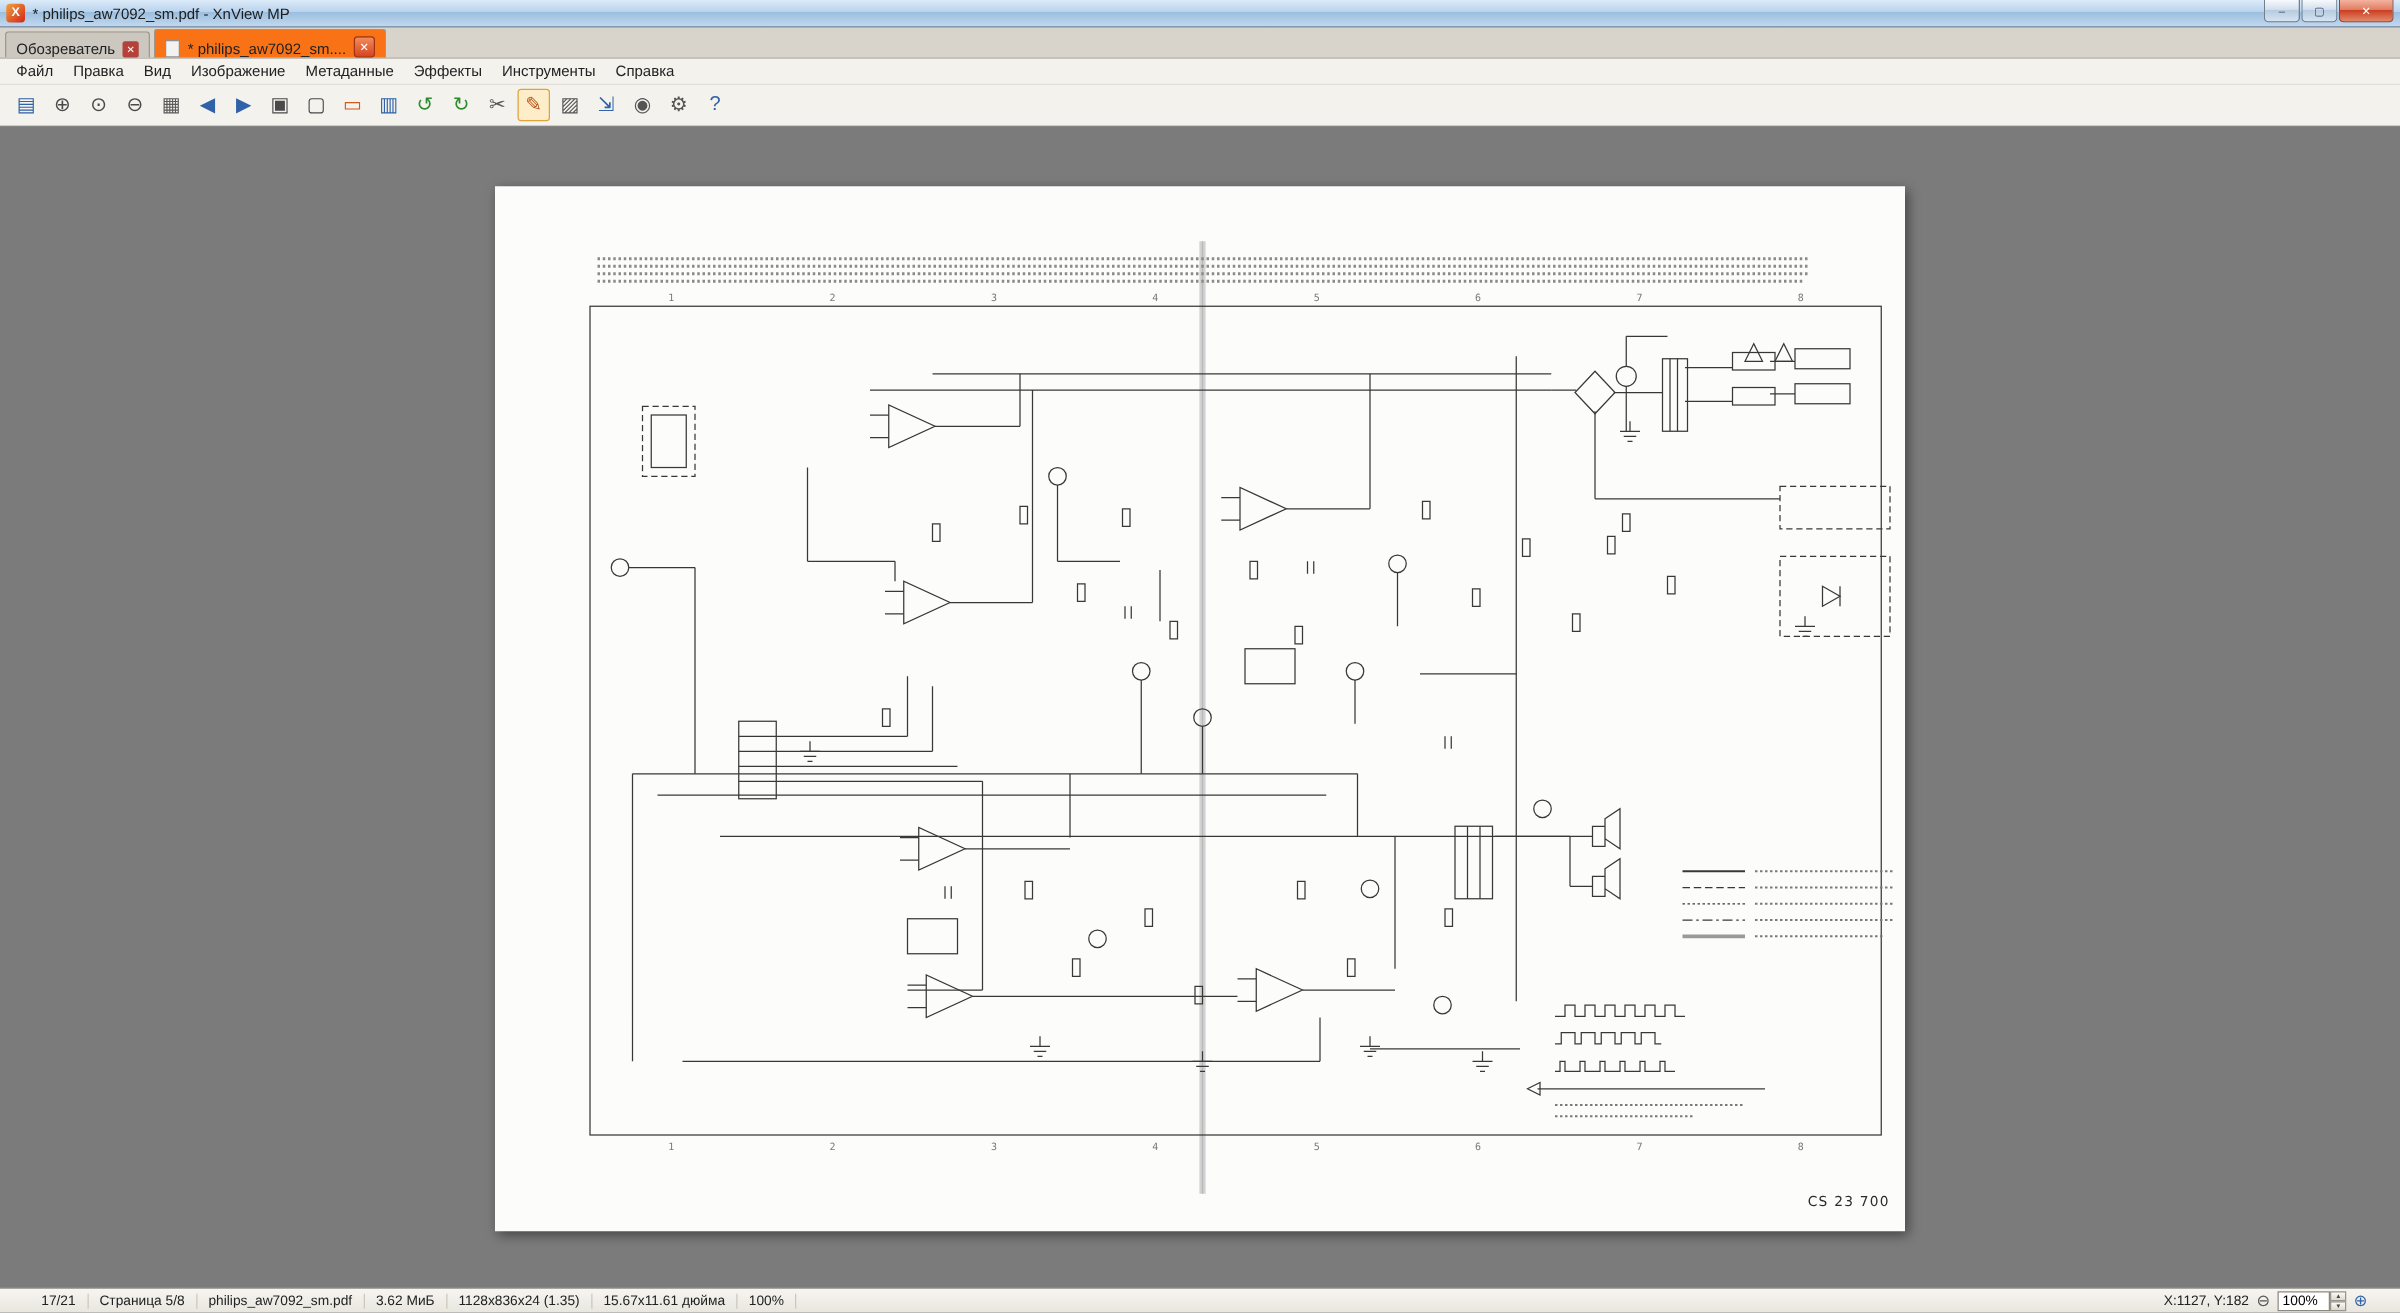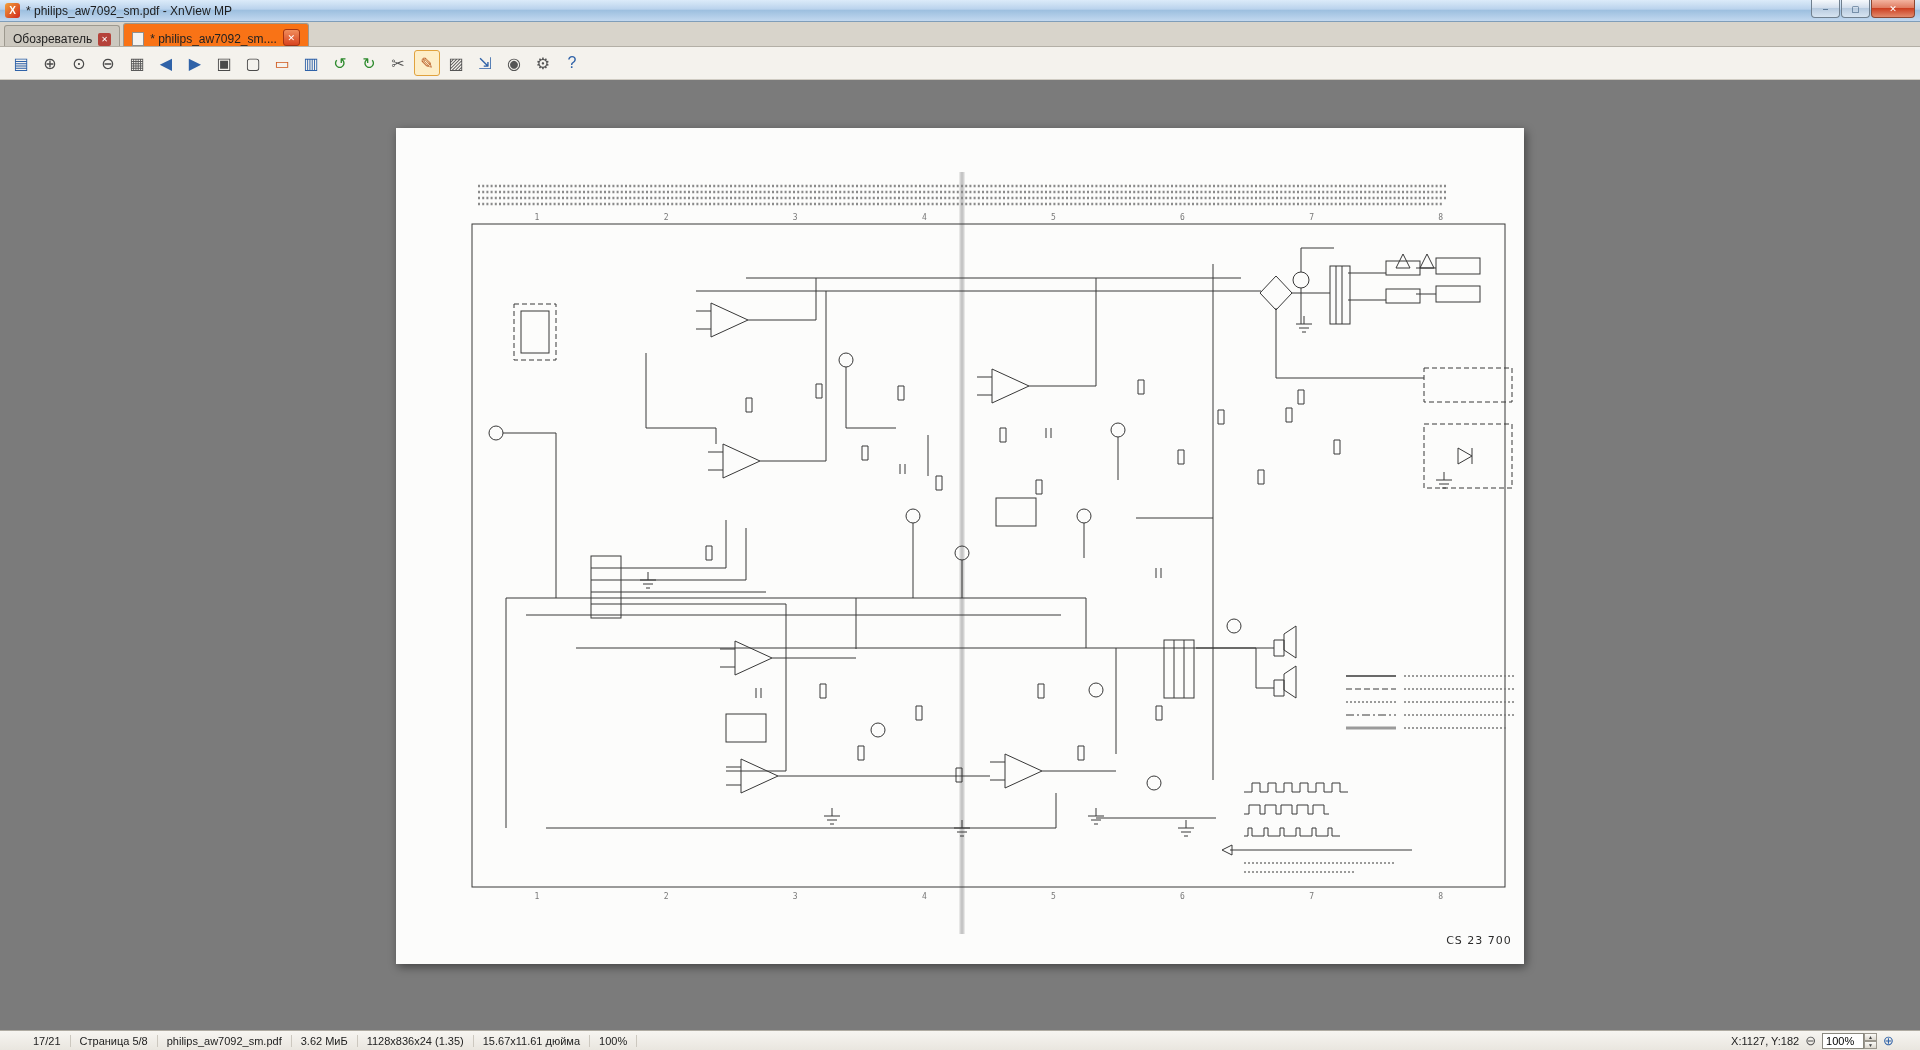--- a/index.html
+++ b/index.html
@@ -94,20 +94,30 @@
       <span>Обозреватель</span>
       <span class="tab-close-small">✕</span>
     </div>
     <div class="tab active">
       <span class="tab-doc-icon"></span>
       <span>* philips_aw7092_sm....</span>
       <span class="tab-close-big">✕</span>
     </div>
   </div>
 
+  <div class="menubar">
+      <div class="menu-item">Файл</div>
+      <div class="menu-item">Правка</div>
+      <div class="menu-item">Вид</div>
+      <div class="menu-item">Изображение</div>
+      <div class="menu-item">Метаданные</div>
+      <div class="menu-item">Эффекты</div>
+      <div class="menu-item">Инструменты</div>
+      <div class="menu-item">Справка</div>
+    </div>
 
   <div class="toolbar">
       <div class="tool-btn" style="color: rgb(47, 98, 168);">▤</div>
       <div class="tool-btn" style="color: rgb(74, 74, 74);">⊕</div>
       <div class="tool-btn" style="color: rgb(74, 74, 74);">⊙</div>
       <div class="tool-btn" style="color: rgb(74, 74, 74);">⊖</div>
       <div class="tool-btn" style="color: rgb(90, 90, 90);">▦</div>
       <div class="tool-btn" style="color: rgb(47, 98, 168);">◀</div>
       <div class="tool-btn" style="color: rgb(47, 98, 168);">▶</div>
       <div class="tool-btn" style="color: rgb(74, 74, 74);">▣</div>

